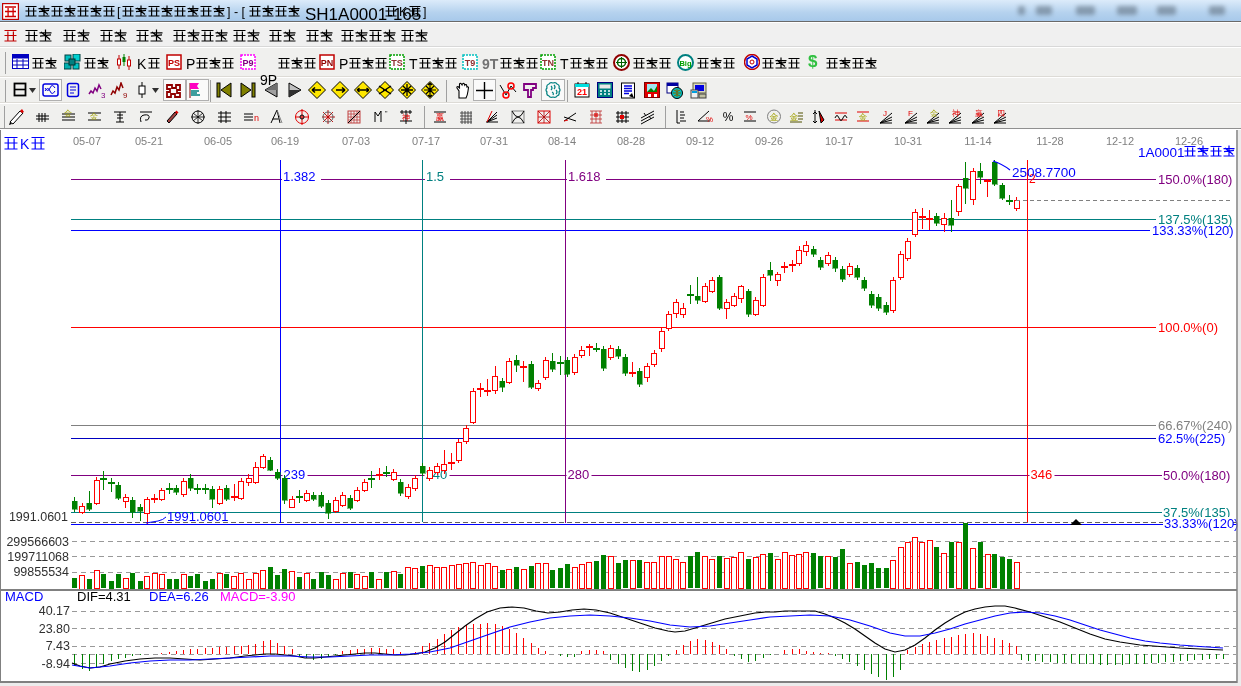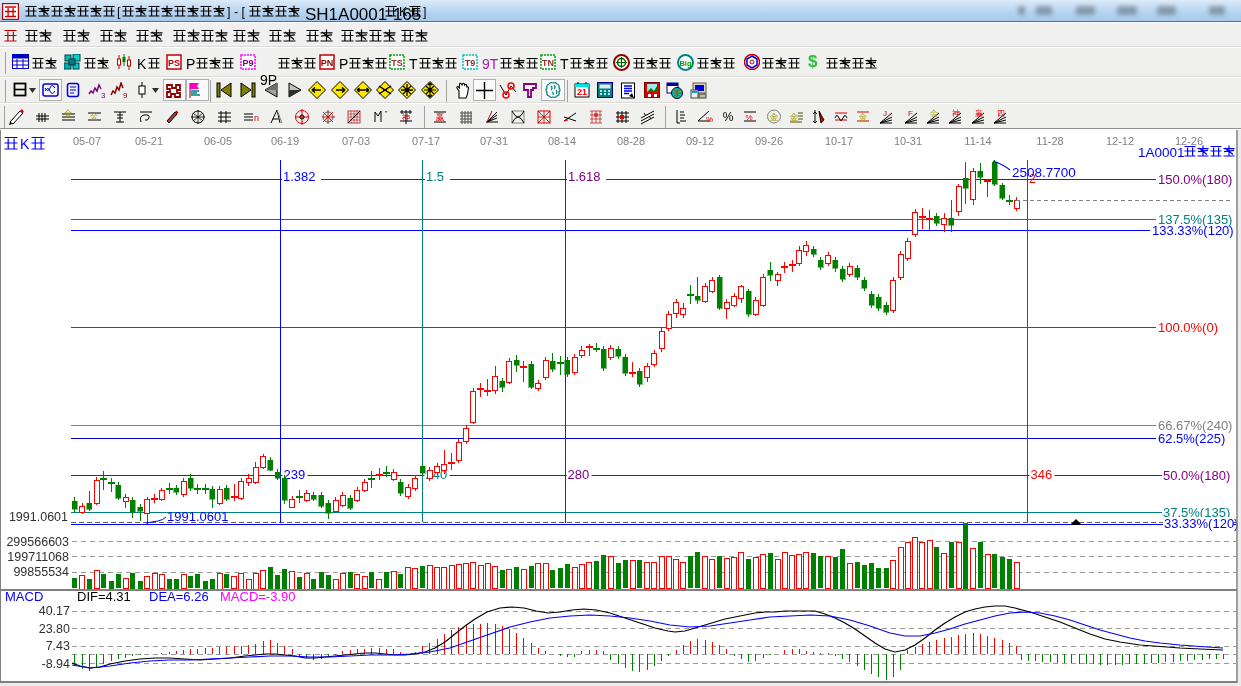--- a/index.html
+++ b/index.html
@@ -91,21 +91,21 @@
 <div class="tx " style="left:409px;top:56px;font-size:14px;color:#000;font-weight:normal">T</div>
 <svg class="ic " style="left:419px;top:57px" width="39" height="14" viewBox="0 0 39 14">
     <path d="M0.5,1.5 H11.5 M0.5,6.0 H11.5 M0.5,11 H11.5 M3.6,2.5 V11 M8.6,2.5 V11" stroke="#000000" stroke-width="1.2" fill="none"></path>
     <path d="M19.0,0.5 V11.5 M13.5,3.6 H24.5 M13.5,11 H24.5 M14,6.6 L24,5.4 M15,3 L23,9.5" stroke="#000000" stroke-width="1.2" fill="none"></path>
     <path d="M26.5,1.5 H37.5 M26.5,6.0 H37.5 M26.5,11 H37.5 M29.6,2.5 V11 M34.6,2.5 V11" stroke="#000000" stroke-width="1.2" fill="none"></path>
   </svg>
 <svg class="ic " style="left:462px;top:54px" width="16" height="16" viewBox="0 0 16 16">
     <rect x="1" y="1" width="14" height="14" fill="#fff" stroke="#00c0c0" stroke-width="1.5" stroke-dasharray="2,1"></rect>
     <text x="8" y="11.5" font-size="9" font-weight="bold" fill="#903030" text-anchor="middle" font-family="Liberation Sans">T9</text>
   </svg>
-<div class="tx " style="left:482px;top:56px;font-size:14px;color:#a21caf;font-weight:normal">9T</div>
+<div class="tx " style="left:482px;top:56px;font-size:14px;color:#737373;font-weight:bold">9T</div>
 <svg class="ic " style="left:500px;top:57px" width="39" height="14" viewBox="0 0 39 14">
     <path d="M0.5,1.5 H11.5 M0.5,6.0 H11.5 M0.5,11 H11.5 M3.6,2.5 V11 M8.6,2.5 V11" stroke="#000000" stroke-width="1.2" fill="none"></path>
     <path d="M19.0,0.5 V11.5 M13.5,3.6 H24.5 M13.5,11 H24.5 M14,6.6 L24,5.4 M15,3 L23,9.5" stroke="#000000" stroke-width="1.2" fill="none"></path>
     <path d="M26.5,1.5 H37.5 M26.5,6.0 H37.5 M26.5,11 H37.5 M29.6,2.5 V11 M34.6,2.5 V11" stroke="#000000" stroke-width="1.2" fill="none"></path>
   </svg>
 <svg class="ic " style="left:540px;top:54px" width="16" height="16" viewBox="0 0 16 16">
     <rect x="1" y="1" width="14" height="14" fill="#fff" stroke="#00a000" stroke-width="1.5" stroke-dasharray="2,1"></rect>
     <text x="8" y="11.5" font-size="9" font-weight="bold" fill="#903030" text-anchor="middle" font-family="Liberation Sans">TN</text>
   </svg>
 <div class="tx " style="left:560px;top:56px;font-size:14px;color:#000;font-weight:normal">T</div>

